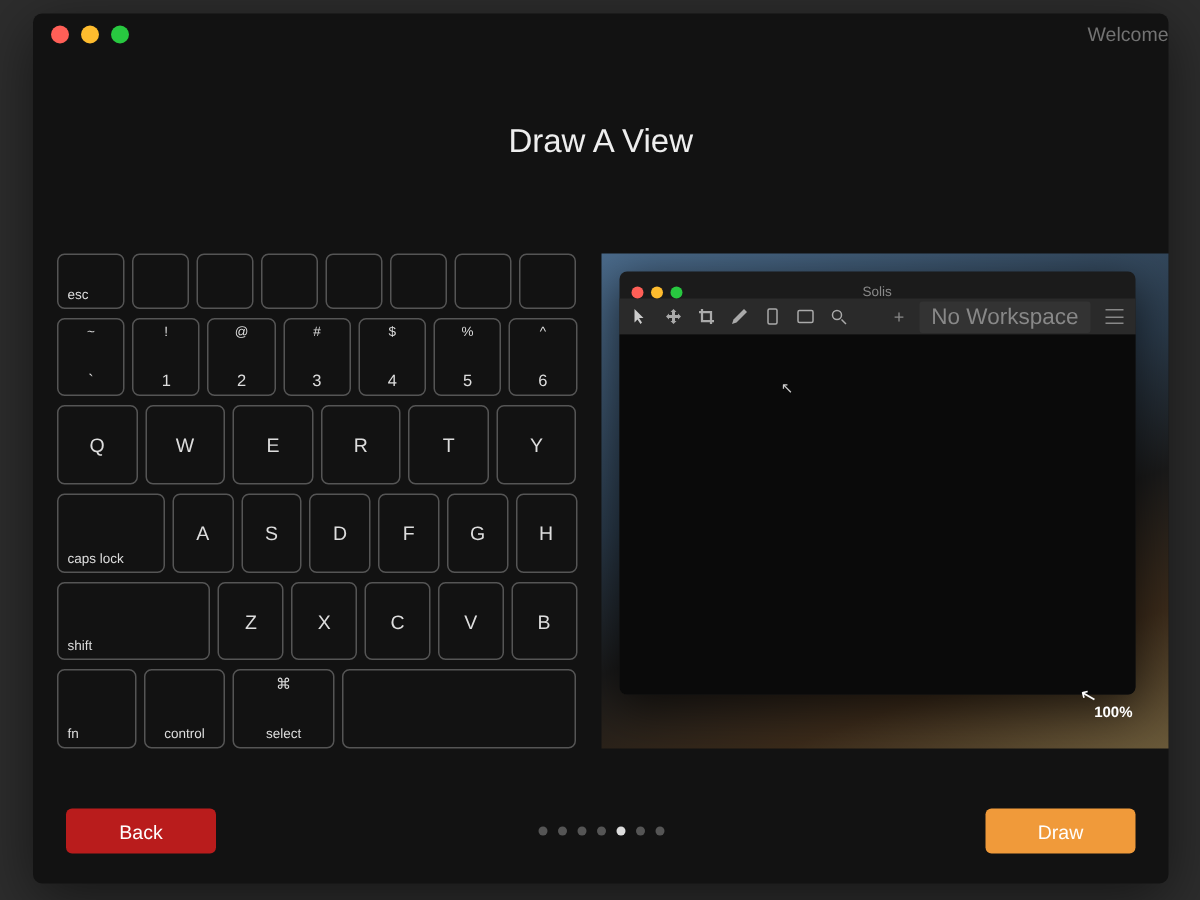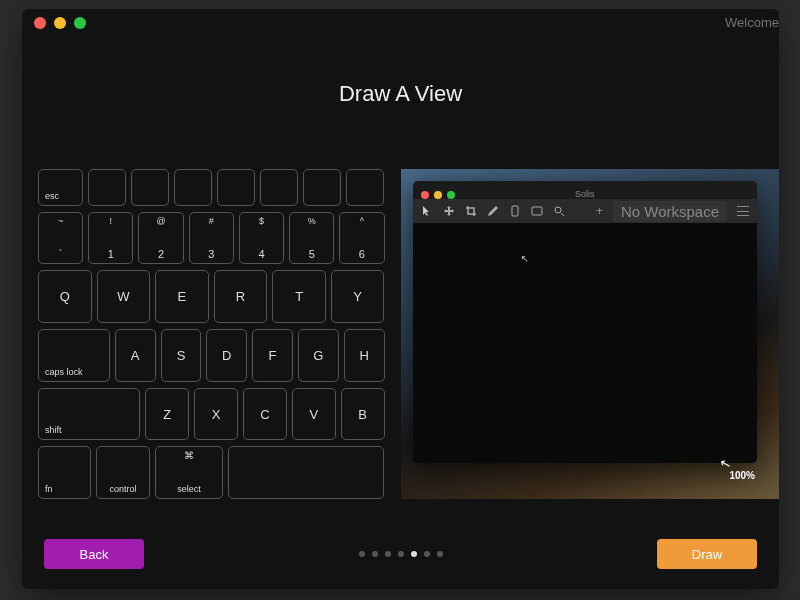--- a/index.html
+++ b/index.html
@@ -37,21 +37,21 @@
 .pvws{font-size:15px;color:#888;padding:2px 8px;background:#333;border-radius:2px}
 .pvplus{color:#888;font-size:12px}
 .pvmenu{width:12px;height:10px;display:flex;flex-direction:column;justify-content:space-between}
 .pvmenu span{height:1px;background:#888}
 .pvbody{position:absolute;top:42px;left:0;right:0;bottom:0;background:#0a0a0a;border-bottom-left-radius:5px;border-bottom-right-radius:5px}
 .cursor1{position:absolute;left:108px;top:30px;color:#ccc;font-size:10px}
 .zoomlbl{position:absolute;right:24px;bottom:18px;color:#fff;font-size:10px;font-weight:700}
 .cursor2{position:absolute;right:48px;bottom:28px;color:#fff;font-size:13px;transform:rotate(-15deg)}
 .footer{position:absolute;bottom:18px;left:0;right:0;height:34px;display:flex;align-items:center;padding:0 22px}
 .btn{width:100px;height:30px;border-radius:4px;border:none;color:#fff;font-size:13px;cursor:pointer}
-.btn.back{background:#a21caf}
+.btn.back{background:#b91c1c}
 .btn.next{background:#f09a3a}
 .dots{flex:1;display:flex;justify-content:center;gap:7px}
 .dot{width:6px;height:6px;border-radius:50%;background:#555}
 .dot.on{background:#ddd}
 svg{width:100%;height:100%}
 </style>
 </head>
 <body>
 
 <div class="window">

